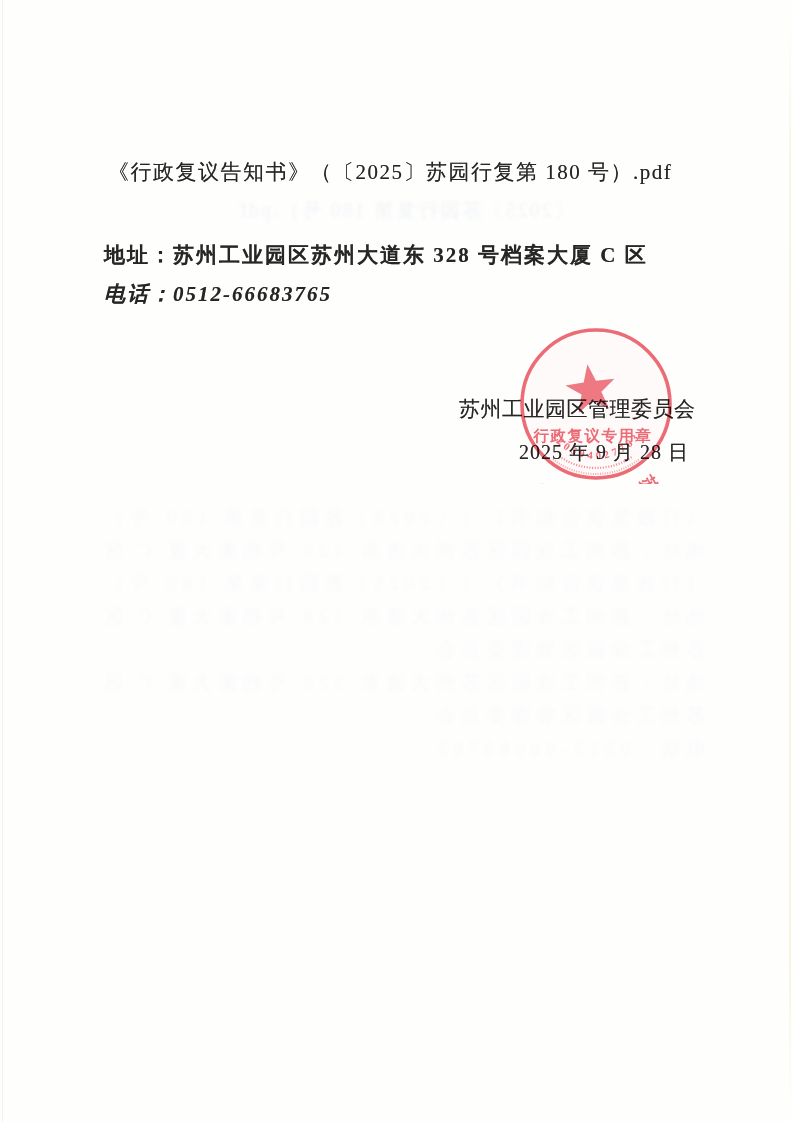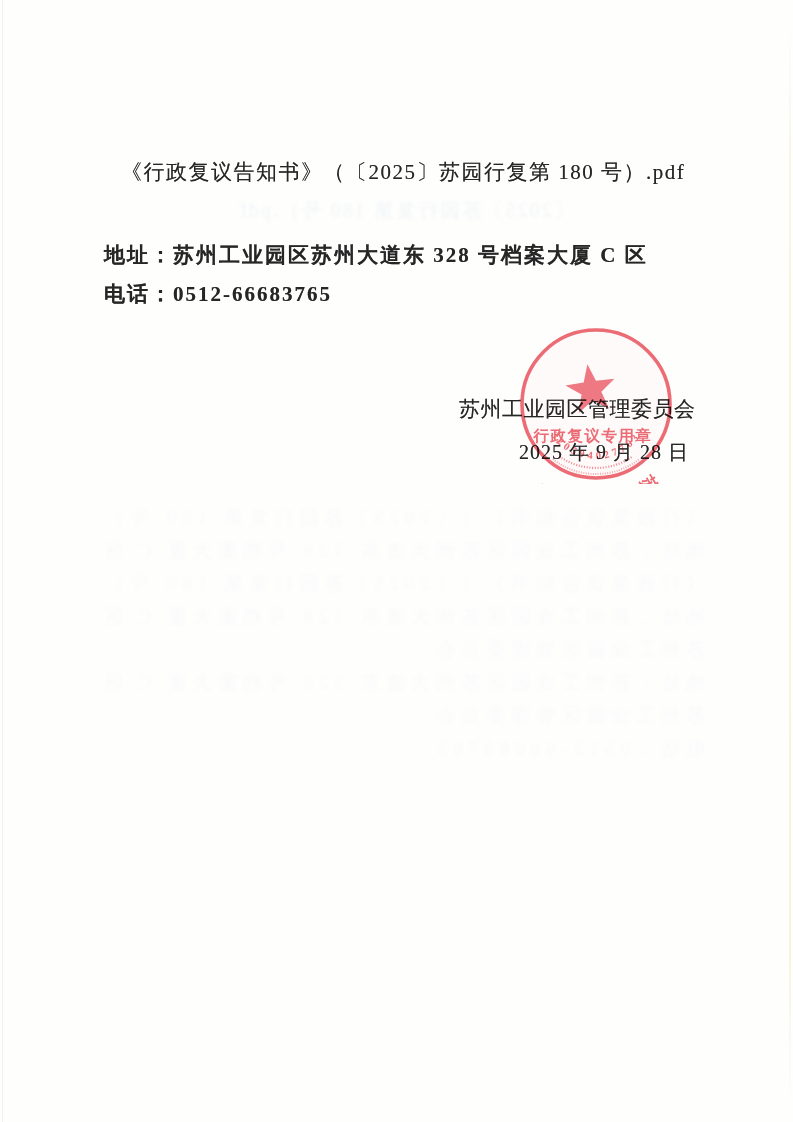--- a/index.html
+++ b/index.html
@@ -15,23 +15,23 @@
     background: #fefefd;
     box-sizing: border-box;
   }
   .ink {
     position: absolute;
     color: #262626;
     white-space: nowrap;
     text-shadow: 0 0 0.5px rgba(45,45,45,0.55);
     z-index: 2;
   }
-  .title-line   { left: 121px; top: 158px; font-size: 21px; letter-spacing: 1.5px; }
+  .title-line   { left: 108px; top: 158px; font-size: 21px; letter-spacing: 1.5px; }
   .address-line { left: 104px; top: 241px; font-size: 21px; letter-spacing: 2px; font-weight: 700; }
-  .phone-line   { left: 104px; top: 280px; font-size: 21px; letter-spacing: 2px; font-weight: 600; }
+  .phone-line   { left: 104px; top: 280px; font-size: 21px; letter-spacing: 2px; font-weight: 600; font-style: italic; }
   .issuer-line  { left: 459px; top: 395px; font-size: 21px; letter-spacing: 0.5px; font-weight: 500; }
   .date-line    { left: 519px; top: 439px; font-size: 20px; letter-spacing: 1px; font-weight: 500; }
 
   
   .ghost-top {
     position: absolute;
     left: 238px; top: 197px;
     width: 330px; height: 30px;
     overflow: hidden;
     z-index: 1;

